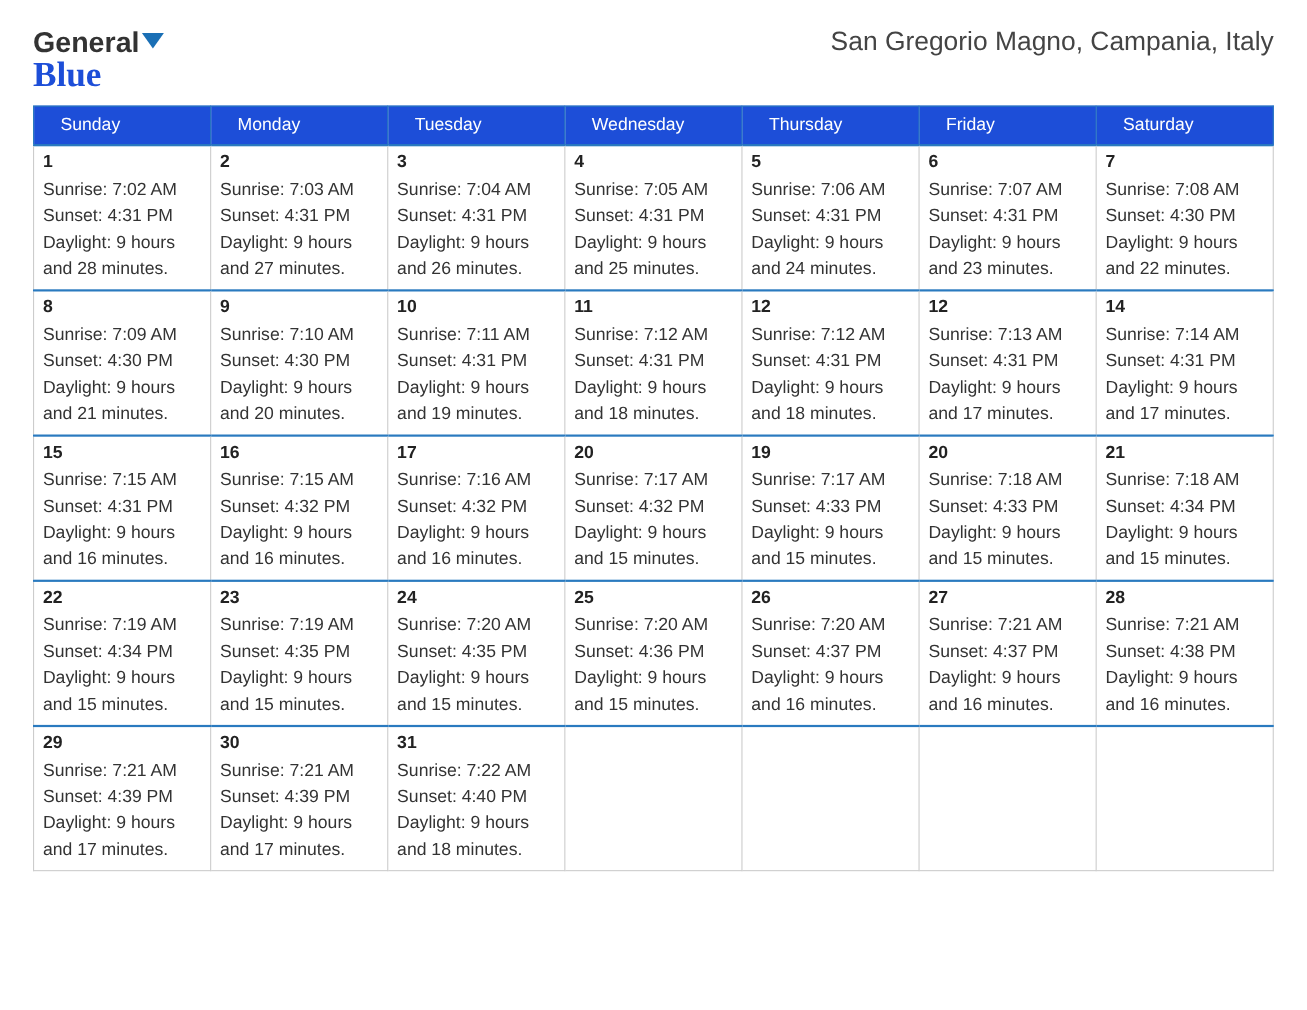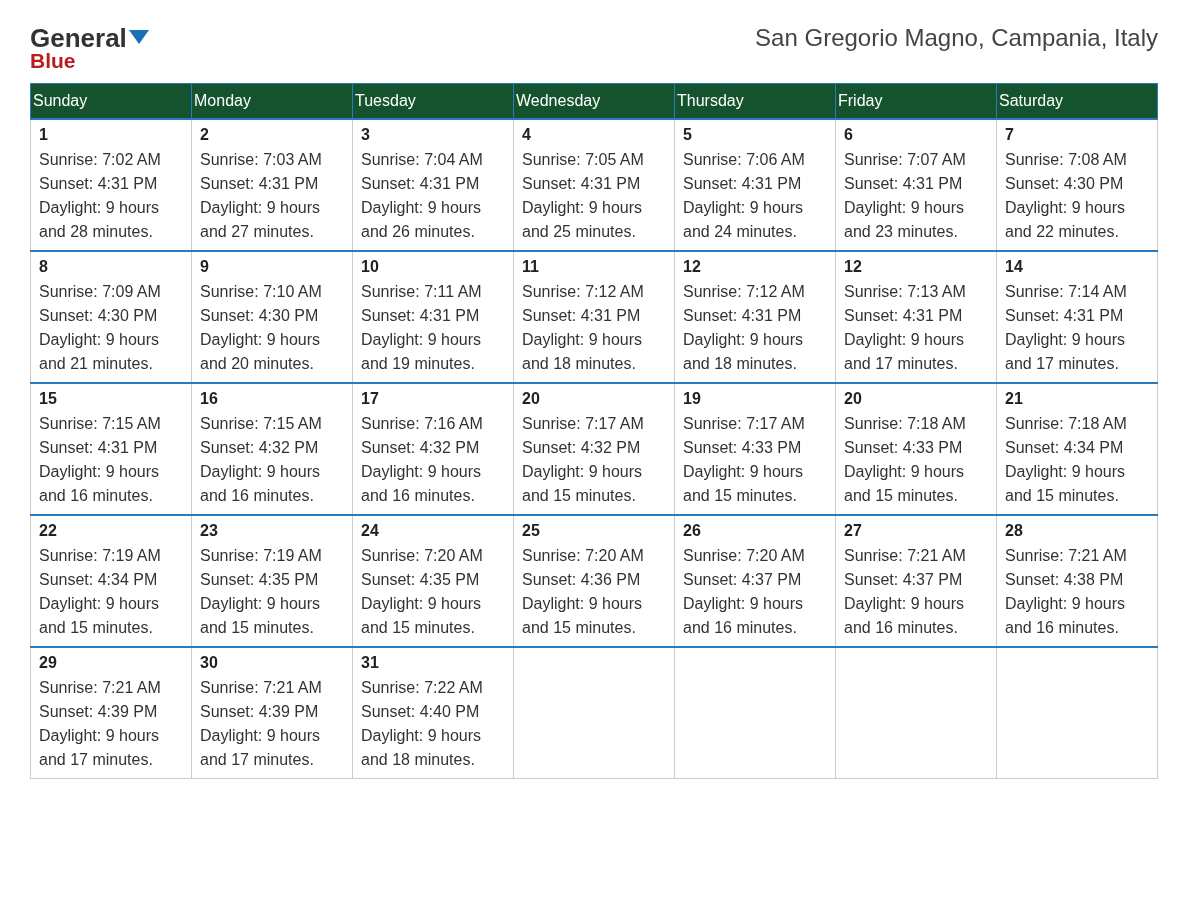--- a/index.html
+++ b/index.html
@@ -33,24 +33,25 @@
       height: 0;
       border-left: 10px solid transparent;
       border-right: 10px solid transparent;
       border-top: 14px solid #1a6fb5;
       margin-left: 2px;
       vertical-align: middle;
       position: relative;
       top: -3px;
     }
     .logo-line2 {
-      font-size: 21px;
+      font-size: 32px;
       font-weight: bold;
-      color: #b91c1c;
+      color: #1d4ed8;
       margin-top: -4px;
+      font-family: Liberation Serif, serif;
     }
     .title-block {
       text-align: right;
     }
     .month-title {
       font-size: 52px;
       font-weight: normal;
       color: #222;
       line-height: 1.1;
     }
@@ -58,25 +59,25 @@
       font-size: 24px;
       color: #444;
       margin-top: 0;
     }
     .calendar {
       width: 100%;
       border-collapse: collapse;
       margin-top: 10px;
     }
     .calendar th {
-      background: #14532d;
+      background: #1d4ed8;
       color: #fff;
       font-size: 16px;
       font-weight: normal;
-      padding: 8px 2px;
+      padding: 8px 24px;
       text-align: left;
       border: 1px solid #2a7abf;
     }
     .calendar td {
       vertical-align: top;
       border: 1px solid #ccc;
       padding: 6px 8px;
       width: 14.28%;
       min-height: 100px;
     }

